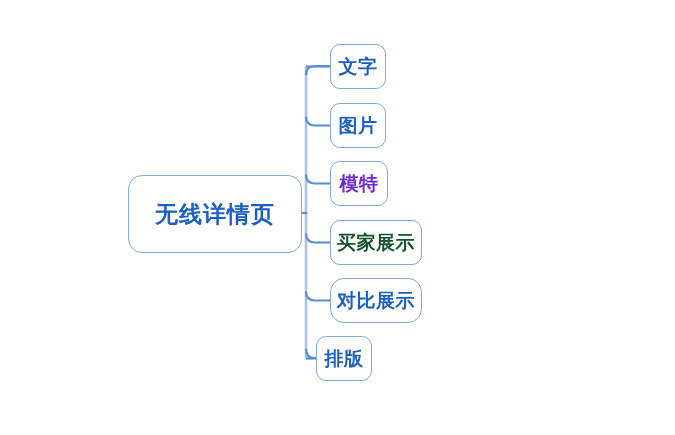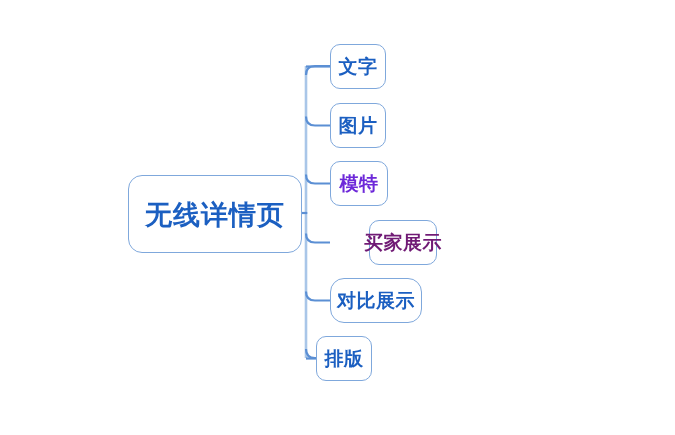--- a/index.html
+++ b/index.html
@@ -36,21 +36,21 @@
     background: #ffffff;
     border: 1.5px solid #7FA8DC;
     border-radius: 10px;
     color: #1B5FC1;
     white-space: nowrap;
     z-index: 2;
     font-weight: bold;
   }
   .node.root {
     border-radius: 14px;
-    font-size: 27px;
+    font-size: 23px;
     letter-spacing: 1px;
   }
   .node.child {
     font-size: 19px;
     letter-spacing: 0.5px;
   }
   .node-label {
     line-height: 1;
     display: block;
   }
@@ -81,21 +81,21 @@
 
   <div class="node child" id="child-0" style="left: 330px; top: 44px; width: 56px; height: 45px; border-color: rgb(127, 168, 220); color: rgb(27, 95, 193);">
     <span class="node-label">文字</span>
   </div>
   <div class="node child" id="child-1" style="left: 330px; top: 103px; width: 56px; height: 45px; border-color: rgb(127, 168, 220); color: rgb(27, 95, 193); align-items: center;">
     <span class="node-label">图片</span>
   </div>
   <div class="node child" id="child-2" style="left: 330px; top: 161px; width: 58px; height: 45px; border-color: rgb(127, 168, 220); color: #6d28d9;">
     <span class="node-label">模特</span>
   </div>
-  <div class="node child" id="child-3" style="left: 330px; top: 220px; width: 68px; height: 45px; border-color: rgb(127, 168, 220); color: #701a75; margin-left: 39px;">
+  <div class="node child" id="child-3" style="left: 330px; top: 220px; width: 92px; height: 45px; border-color: rgb(127, 168, 220); color: #14532d;">
     <span class="node-label">买家展示</span>
   </div>
   <div class="node child" id="child-4" style="left: 330px; top: 278px; width: 92px; height: 45px; border-color: rgb(127, 168, 220); color: rgb(27, 95, 193); border-radius: 14px;">
     <span class="node-label">对比展示</span>
   </div>
   <div class="node child" id="child-5" style="left: 316px; top: 336px; width: 56px; height: 45px; border-color: rgb(127, 168, 220); color: rgb(27, 95, 193);">
     <span class="node-label">排版</span>
   </div>
 
 </div>

